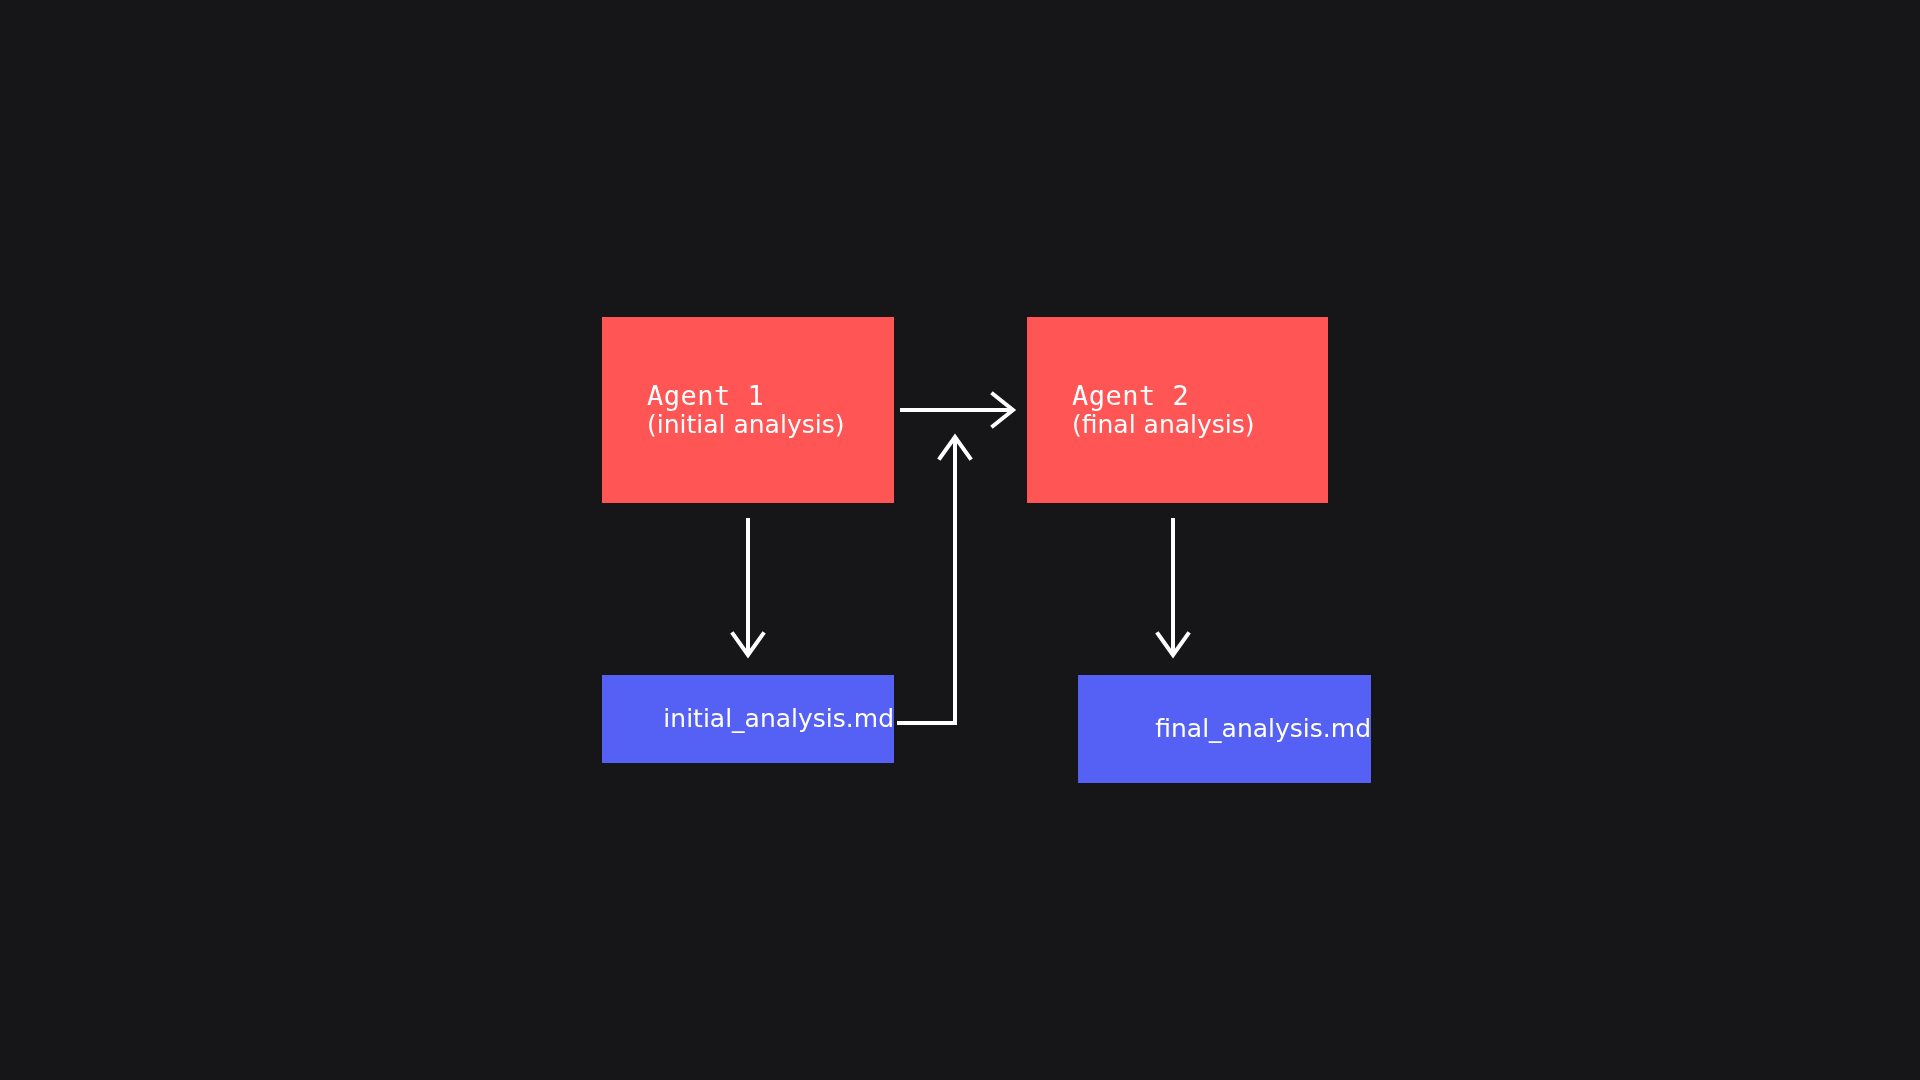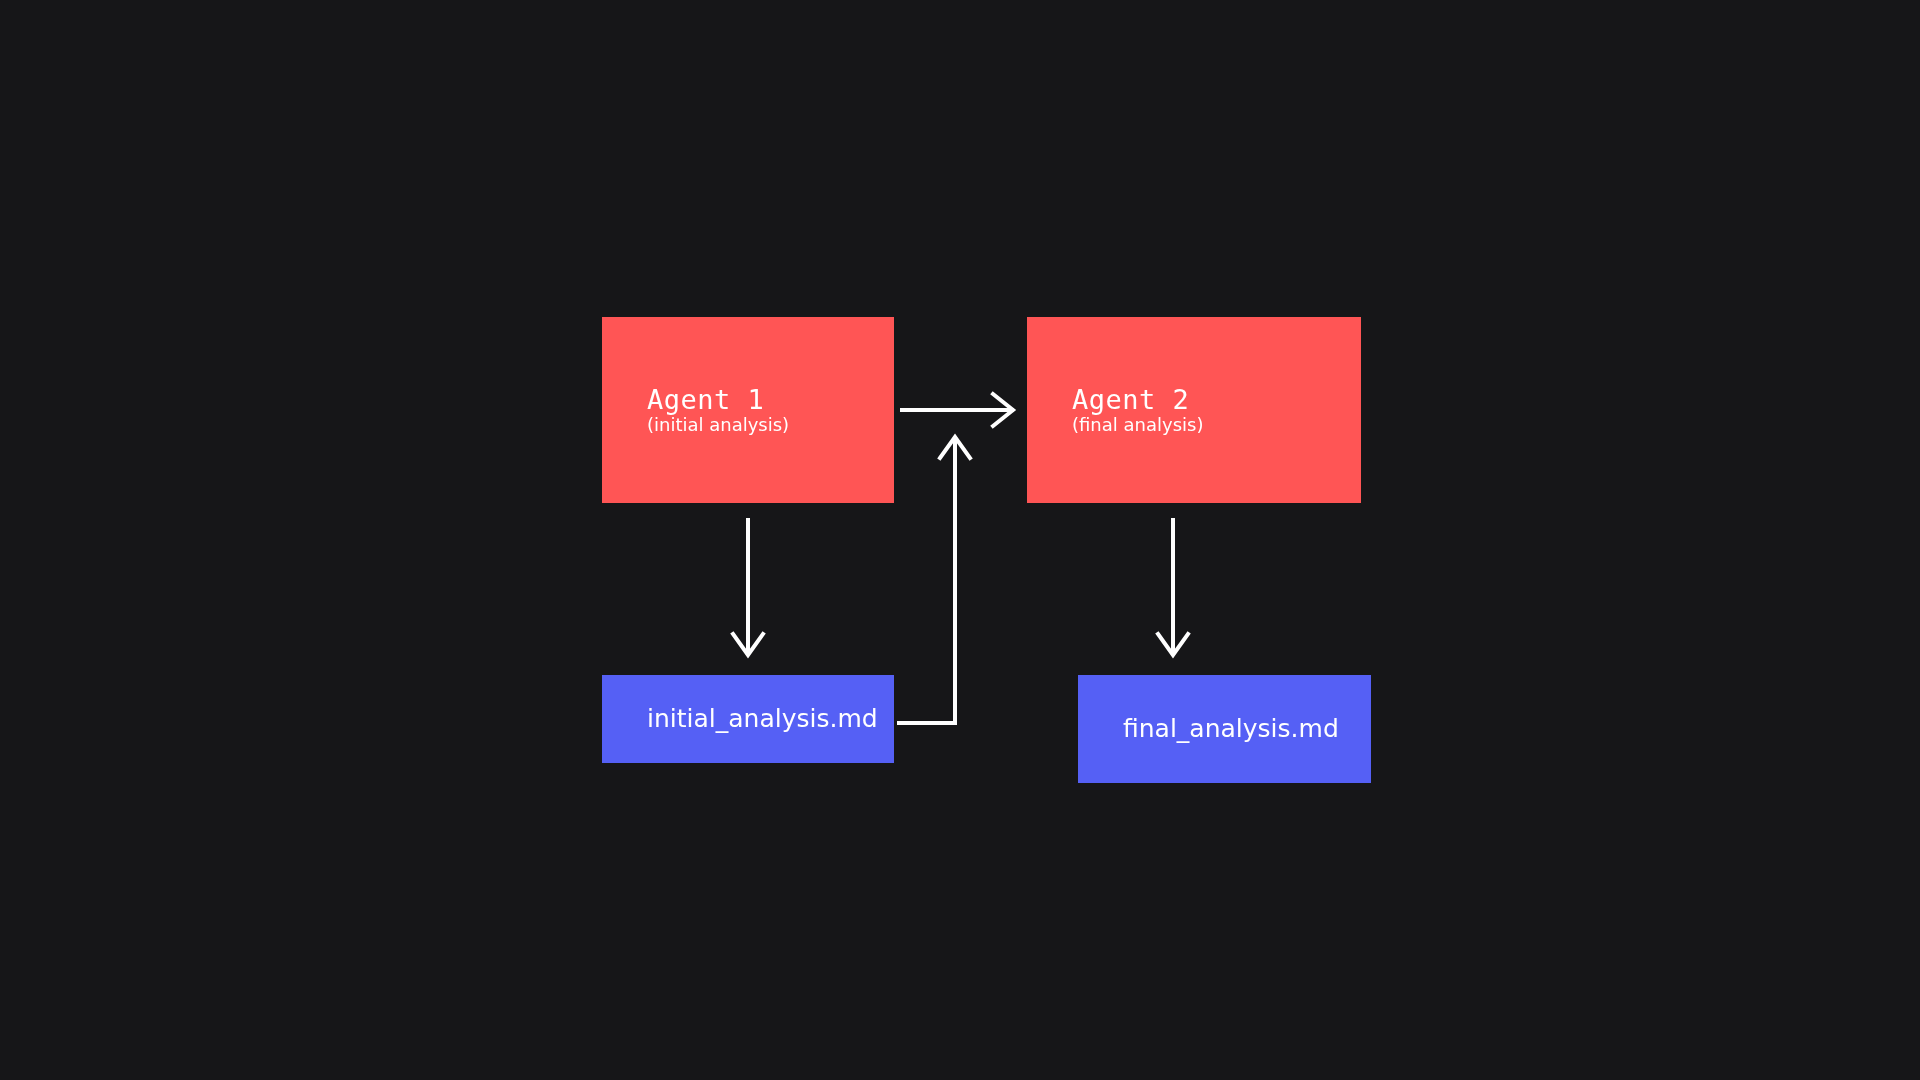--- a/index.html
+++ b/index.html
@@ -36,33 +36,34 @@
     justify-content: center;
     align-items: flex-start;
   }
   .node-agent {
     background: #ff5555;
     padding-left: 45px;
   }
   .node-file {
     background: #5560f5;
     padding-left: 45px;
+    align-items: flex-end;
   }
   .label-mono {
     font-family: "DejaVu Sans Mono", monospace;
     color: #ffffff;
     font-size: 27px;
     line-height: 1.08;
     letter-spacing: 0.5px;
     white-space: pre;
   }
   .label-sans {
     font-family: "DejaVu Sans", sans-serif;
     color: #ffffff;
-    font-size: 18px;
+    font-size: 25px;
     line-height: 1.12;
     white-space: pre;
   }
   .label-file {
     font-family: "DejaVu Sans", sans-serif;
     color: #ffffff;
     font-size: 25px;
     line-height: 1.1;
     white-space: pre;
   }
@@ -96,21 +97,21 @@
       </g>
 
     </g>
   </svg>
 
   <div class="node node-agent" style="left:602px; top:317px; width:292px; height:186px;">
     <div class="label-mono">Agent 1</div>
     <div class="label-sans">(initial analysis)</div>
   </div>
 
-  <div class="node node-agent" style="left:1027px; top:317px; width:334px; height:186px;">
+  <div class="node node-agent" style="left:1027px; top:317px; width:301px; height:186px;">
     <div class="label-mono">Agent 2</div>
     <div class="label-sans">(final analysis)</div>
   </div>
 
   <div class="node node-file" style="left:602px; top:675px; width:292px; height:88px;">
     <div class="label-file">initial_analysis.md</div>
   </div>
 
   <div class="node node-file" style="left:1078px; top:675px; width:293px; height:108px;">
     <div class="label-file">final_analysis.md</div>

